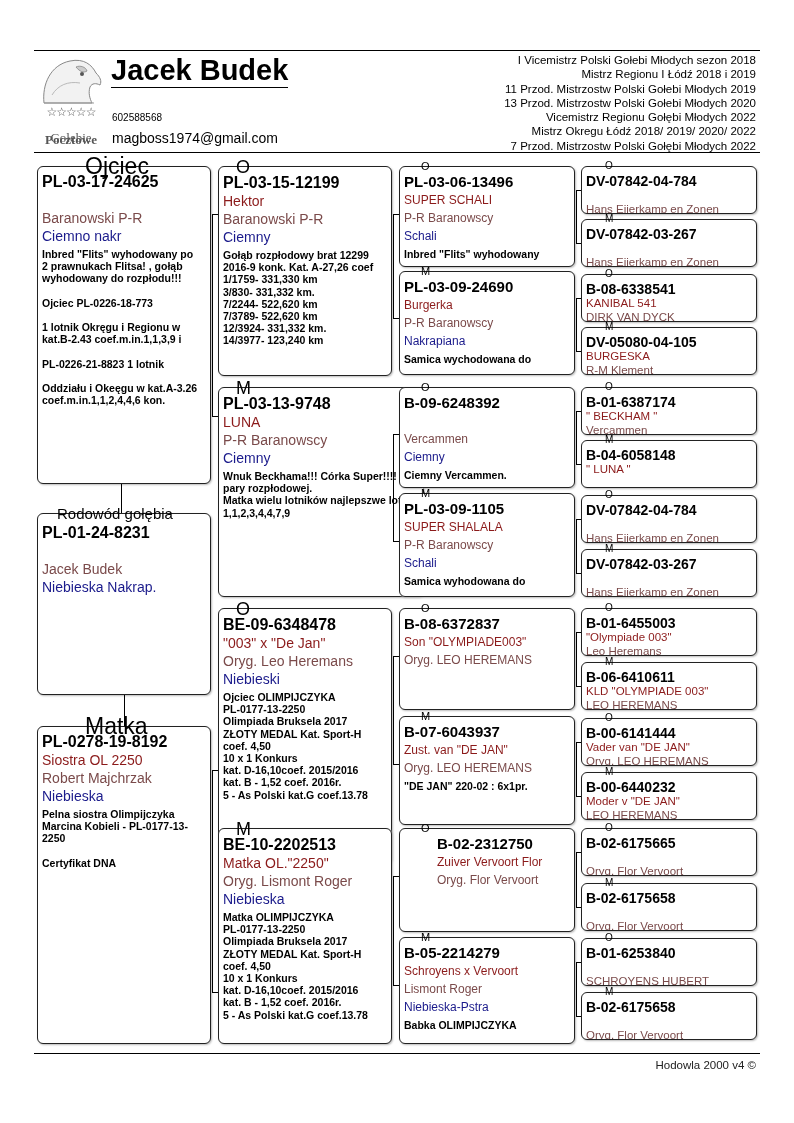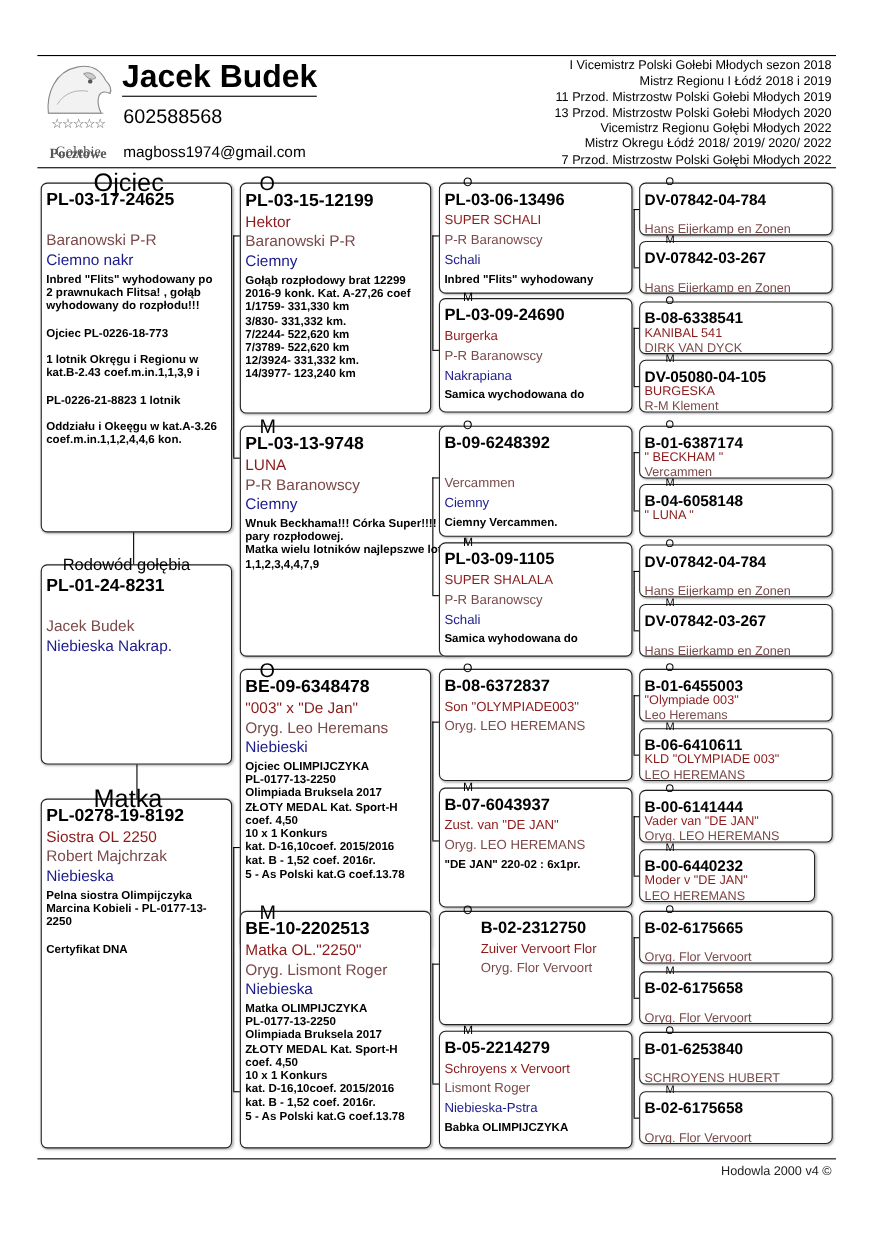--- a/index.html
+++ b/index.html
@@ -9,21 +9,21 @@
   .hline { position: absolute; height: 1px; background: #000; }
   .vline { position: absolute; width: 1px; background: #000; }
 
   
   #logo { position: absolute; left: 34px; top: 55px; width: 74px; height: 92px; }
   #logo svg { position: absolute; left: 6px; top: 0; }
   #logo .stars { position: absolute; left: 0; top: 50px; width: 74px; text-align: center; font-size: 12px; color: #555; letter-spacing: -1px; font-family: "DejaVu Sans", sans-serif; }
   #logo .l1 { position: absolute; left: 0; top: 63px; width: 74px; text-align: center; font-family: "Liberation Serif", serif; font-weight: normal; font-size: 13px; color: #555; margin-top: 12px; }
   #logo .l2 { position: absolute; left: 0; top: 77px; width: 74px; text-align: center; font-family: "Liberation Serif", serif; font-weight: bold; font-size: 13px; color: #555; }
   #breeder-name { position: absolute; left: 111px; top: 53px; font-size: 29px; font-weight: bold; border-bottom: 1px solid #000; line-height: 34px; }
-  #phone { position: absolute; left: 112px; top: 96px; font-size: 18px; }
+  #phone { position: absolute; left: 112px; top: 112px; font-size: 10px; }
   #email { position: absolute; left: 112px; top: 130px; font-size: 14px; }
   #achievements { position: absolute; right: 38px; top: 53px; text-align: right; font-size: 11.5px; line-height: 14.3px; }
 
   
   .box { position: absolute; border: 1px solid #222; border-radius: 6px; background: #fff; box-shadow: 1px 1px 2px #bbb; padding: 2px 4px; overflow: hidden; }
   .box.l { padding-top: 6px; }
   .ring { font-weight: bold; }
   .name { color: #8b1a1a; }
   .owner { color: #7a4a4a; }
   .color { color: #1a1a8b; }
@@ -326,21 +326,21 @@
       <div class="name">KLD "OLYMPIADE 003"</div>
       <div class="owner">LEO HEREMANS</div>
     </div>
     <div class="lbl" style="left: 605px; top: 656px; font-size: 10px; position: absolute;">M</div>
     <div class="box l c4" style="left:581px;top:718px;width:176px;height:48px;">
       <div class="ring">B-00-6141444</div>
       <div class="name">Vader van "DE JAN"</div>
       <div class="owner">Oryg. LEO HEREMANS</div>
     </div>
     <div class="lbl" style="left: 605px; top: 712px; font-size: 10px; position: absolute;">O</div>
-    <div class="box l c4" style="left:581px;top:772px;width:160px;height:48px;">
+    <div class="box l c4" style="left:581px;top:772px;width:176px;height:48px;">
       <div class="ring">B-00-6440232</div>
       <div class="name">Moder v "DE JAN"</div>
       <div class="owner">LEO HEREMANS</div>
     </div>
     <div class="lbl" style="left: 605px; top: 766px; font-size: 10px; position: absolute;">M</div>
     <div class="box l c4" style="left:581px;top:828px;width:176px;height:48px;">
       <div class="ring">B-02-6175665</div>
       <div class="name">&nbsp;</div>
       <div class="owner">Oryg. Flor Vervoort</div>
     </div>

